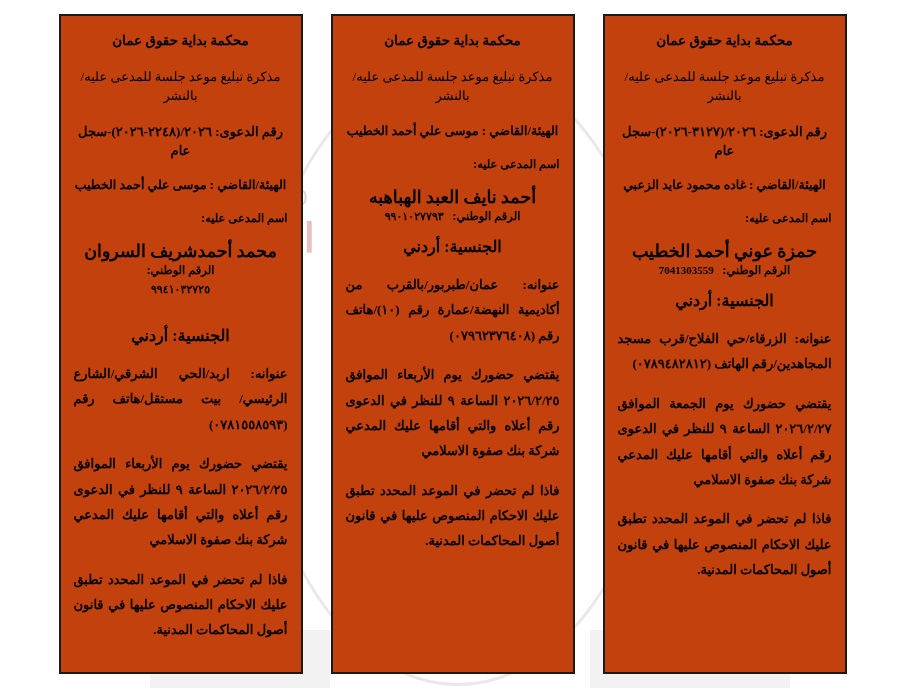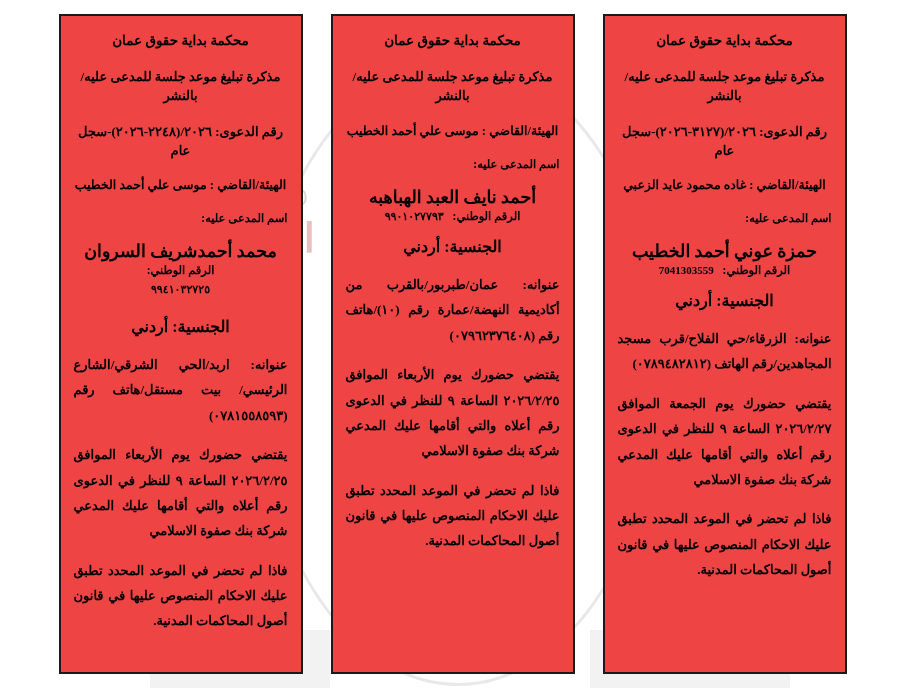--- a/index.html
+++ b/index.html
@@ -62,37 +62,37 @@
     flex-direction: row-reverse;
     justify-content: center;
     align-items: flex-start;
     gap: 28px;
     padding-top: 14px;
   }
 
   .notice {
     width: 244px;
     min-height: 660px;
-    background: #ef4444;
+    background: #c2410c;
     border: 2px solid #1a1a1a;
     box-sizing: border-box;
     padding: 16px 13px 10px 13px;
     text-align: center;
     color: #000000;
   }
 
   .title {
     font-size: 13.5px;
     font-weight: bold;
     margin-bottom: 16px;
     line-height: 1.4;
   }
   .subtitle {
     font-size: 13px;
-    font-weight: bold;
+    font-weight: normal;
     margin-bottom: 16px;
     line-height: 1.5;
   }
   .caseno {
     font-size: 13px;
     font-weight: bold;
     margin-bottom: 15px;
     line-height: 1.5;
   }
   .panel {
@@ -115,21 +115,21 @@
   .natid {
     font-size: 11.5px;
     font-weight: bold;
     text-align: center;
     margin-bottom: 6px;
   }
   .natid-val {
     font-size: 11px;
     font-weight: bold;
     text-align: center;
-    margin-bottom: 21px;
+    margin-bottom: 30px;
     direction: rtl;
   }
   .natid-row {
     font-size: 11.5px;
     font-weight: bold;
     margin-bottom: 14px;
     text-align: center;
   }
   .natid-row .num {
     font-size: 11px;

